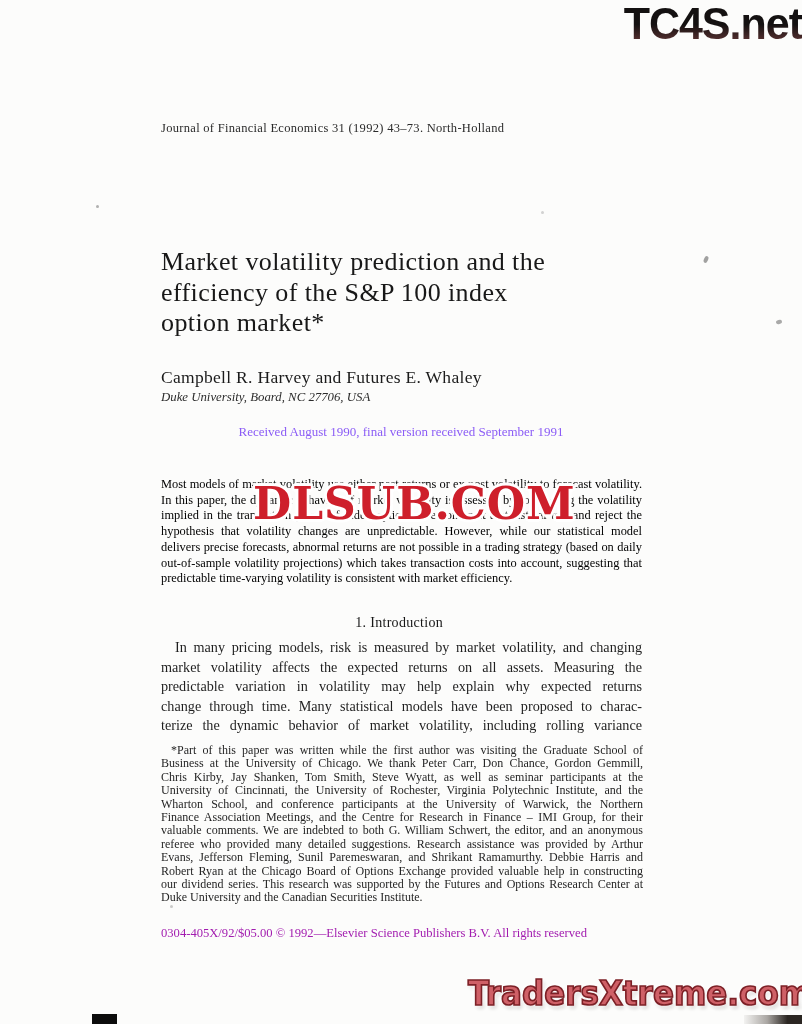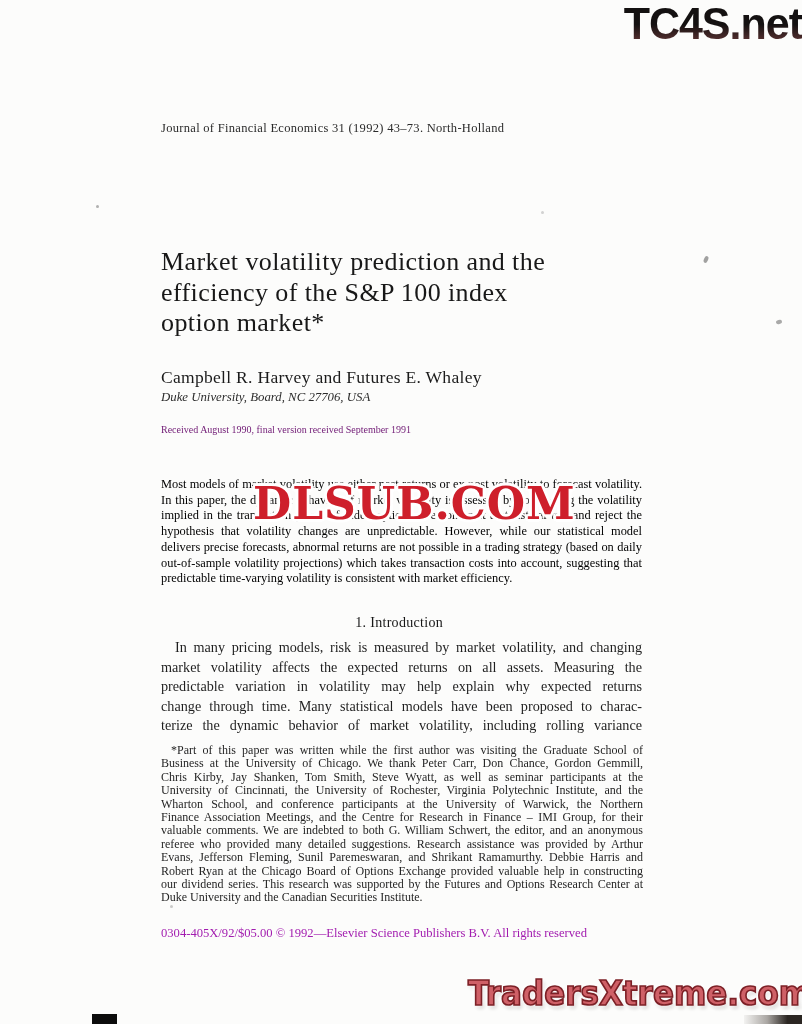--- a/index.html
+++ b/index.html
@@ -40,21 +40,21 @@
   .authors {
     left: 161px; top: 367px; width: 460px;
     font-size: 17.5px; letter-spacing: 0.3px; color: #1b1b1b;
   }
   .affiliation {
     left: 161px; top: 390px; width: 460px;
     font-style: italic; font-size: 12.8px; color: #2b2b2b;
   }
   .received {
     left: 161px; top: 424px; width: 480px;
-    font-size: 10px; color: #701a75;
+    font-size: 13px; color: #8b5cf6; text-align: center;
   }
 
   
   .abstract {
     left: 161px; top: 477px; width: 481px;
     font-size: 12.4px; line-height: 15.7px; color: #000000;
   }
 
   
   .sec-heading {

